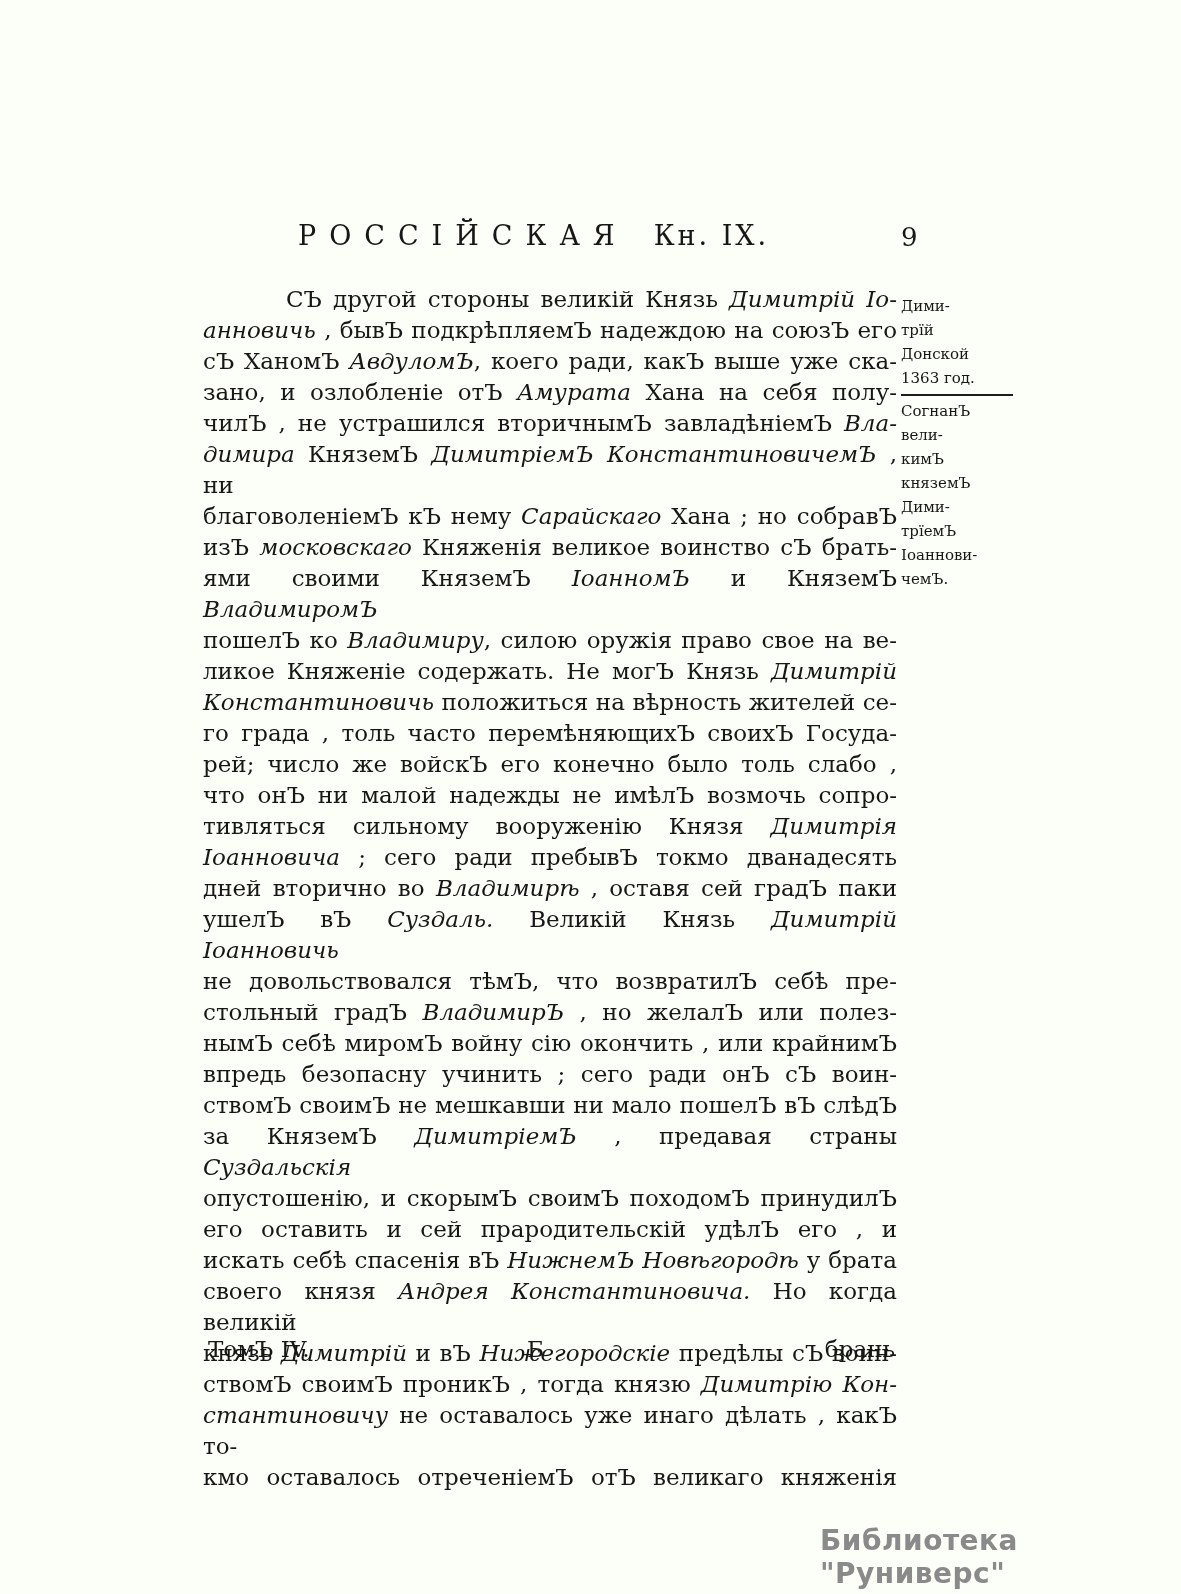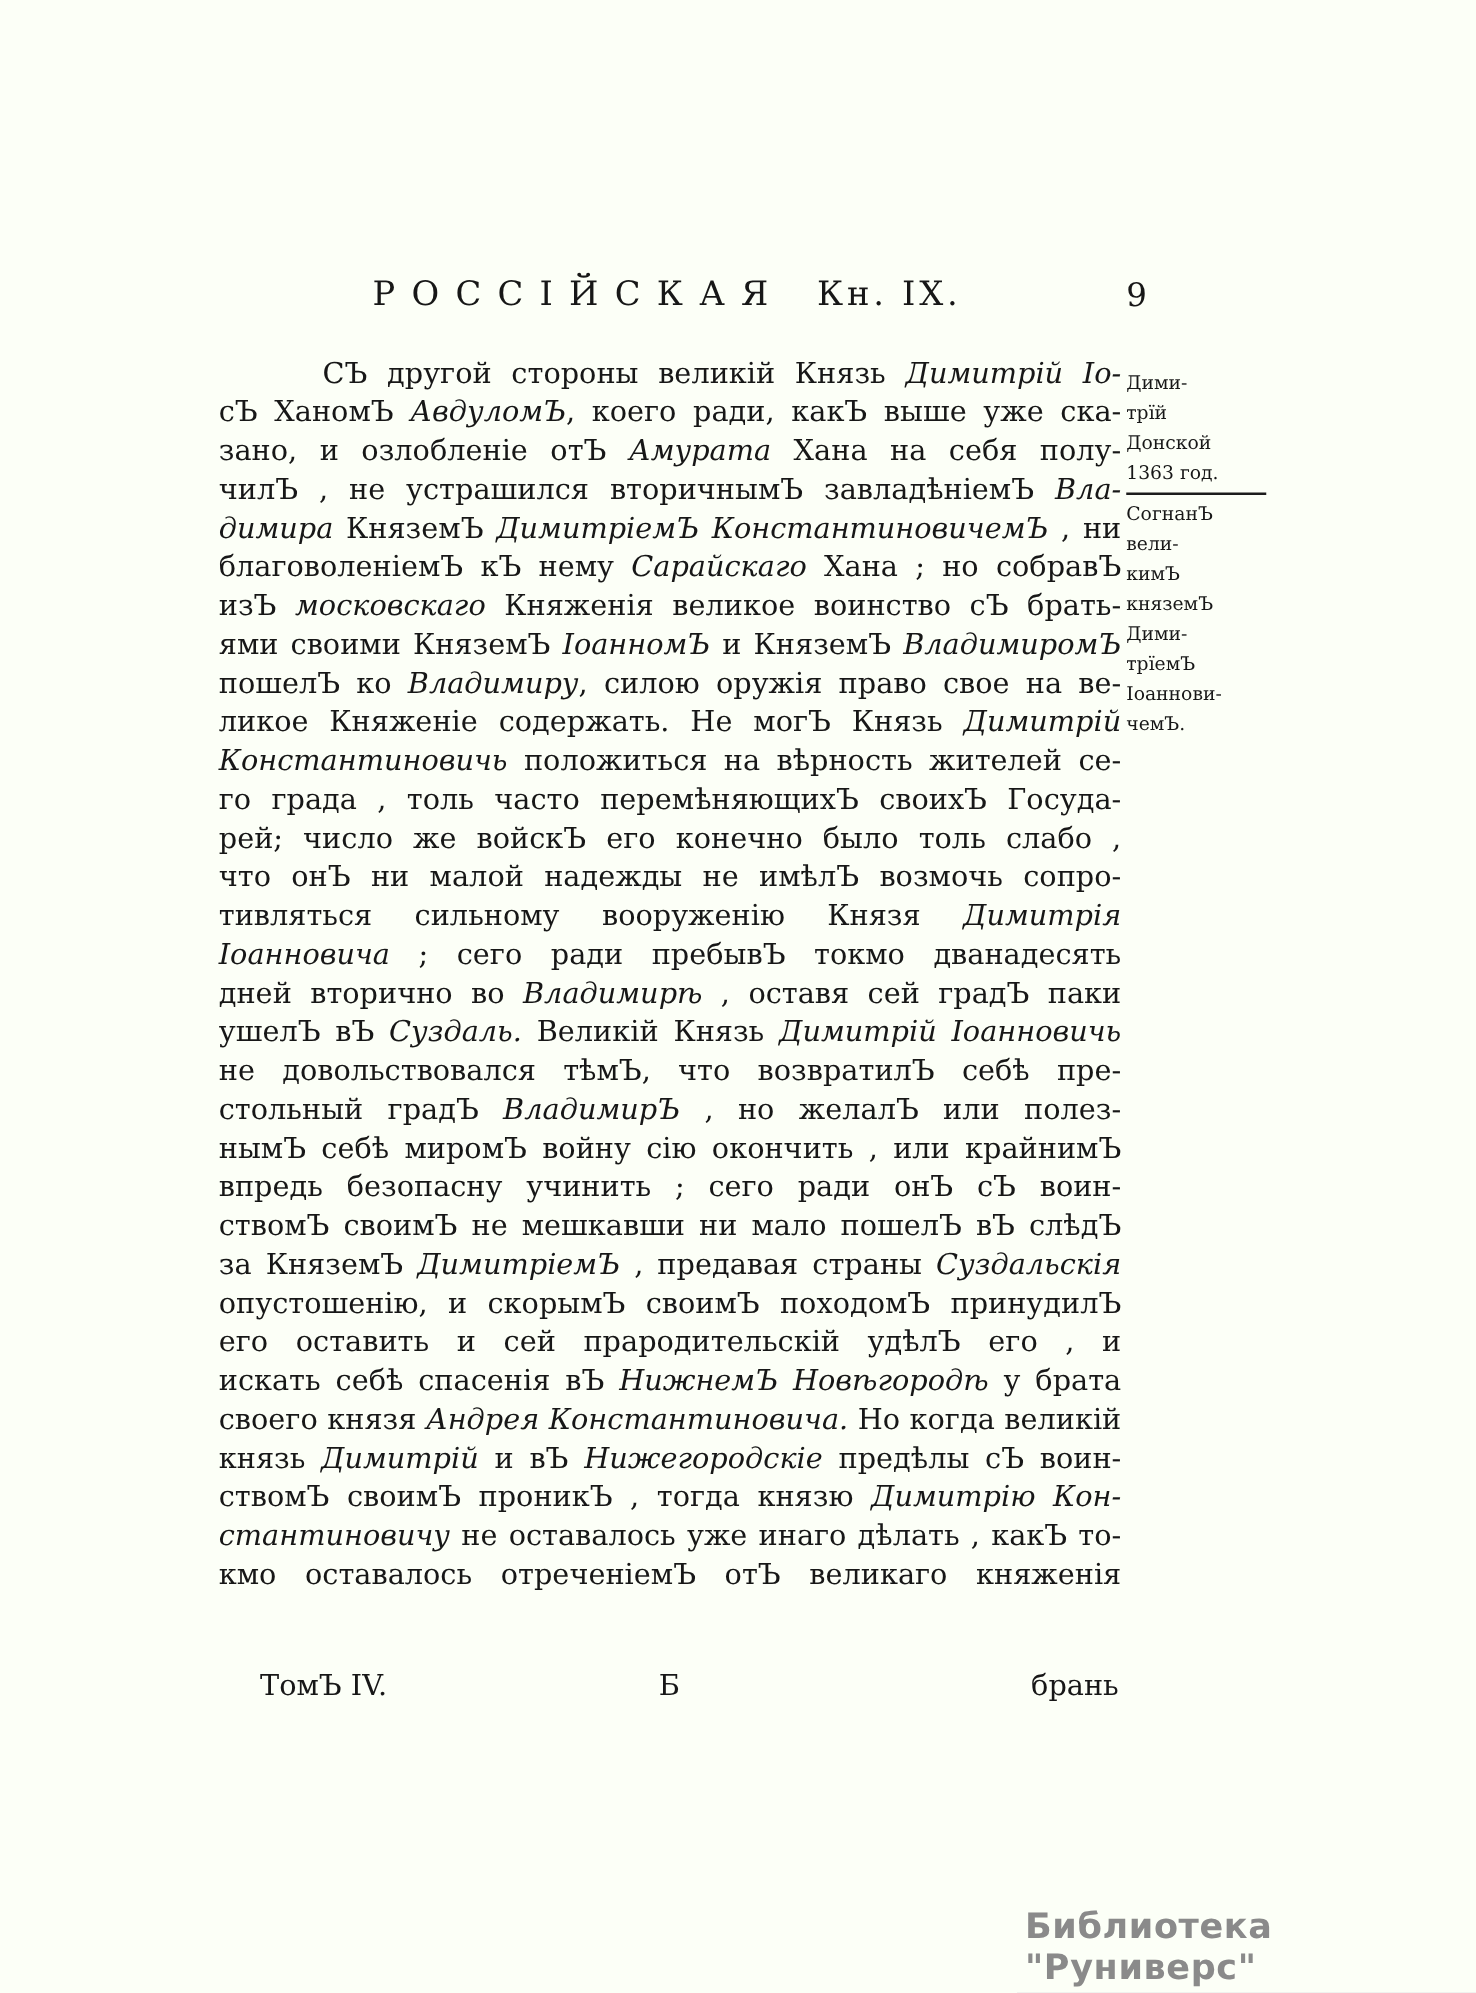--- a/index.html
+++ b/index.html
@@ -25,20 +25,21 @@
     position:absolute; left:901px; top:222px;
     font-size:26px;
   }
   .body-col {
     position:absolute; left:175px; top:284px; width:722px;
     font-size:23px; line-height:31px;
   }
   .line {
     text-align:justify;
     text-align-last:justify;
+    margin-left:28px;
     -moz-text-align-last:justify;
   }
   .line.indent { padding-left:83px; }
   .ital { font-style:italic; }
   .margin-col {
     position:absolute; left:901px; top:294px; width:124px;
     font-size:15px; line-height:24px;
   }
   .margin-rule {
     border-top:2px solid #1c1c1c;
@@ -66,20 +67,21 @@
 
   <div class="header-title">
     <span class="series">РОССІЙСКАЯ</span>
     <span class="book">Кн. IX.</span>
   </div>
 
   <div class="page-number">9</div>
 
   <div class="body-col">
       <div class="line indent"><span>СЪ другой стороны великій Князь </span><span class="ital">Димитрій Іо-</span></div>
+      <div class="line"><span class="ital">анновичь</span><span> , бывЪ подкрѣпляемЪ надеждою на союзЪ его</span></div>
       <div class="line"><span>сЪ ХаномЪ </span><span class="ital">АвдуломЪ</span><span>, коего ради, какЪ выше уже ска-</span></div>
       <div class="line"><span>зано, и озлобленіе отЪ </span><span class="ital">Амурата</span><span> Хана на себя полу-</span></div>
       <div class="line"><span>чилЪ , не устрашился вторичнымЪ завладѣніемЪ </span><span class="ital">Вла-</span></div>
       <div class="line"><span class="ital">димира</span><span> КняземЪ </span><span class="ital">ДимитріемЪ КонстантиновичемЪ</span><span> , ни</span></div>
       <div class="line"><span>благоволеніемЪ кЪ нему </span><span class="ital">Сарайскаго</span><span> Хана ; но собравЪ</span></div>
       <div class="line"><span>изЪ </span><span class="ital">московскаго</span><span> Княженія великое воинство сЪ брать-</span></div>
       <div class="line"><span>ями своими КняземЪ </span><span class="ital">ІоанномЪ</span><span> и КняземЪ </span><span class="ital">ВладимиромЪ</span></div>
       <div class="line"><span>пошелЪ ко </span><span class="ital">Владимиру</span><span>, силою оружія право свое на ве-</span></div>
       <div class="line"><span>ликое Княженіе содержать.  Не могЪ Князь </span><span class="ital">Димитрій</span></div>
       <div class="line"><span class="ital">Константиновичь</span><span> положиться на вѣрность жителей се-</span></div>

